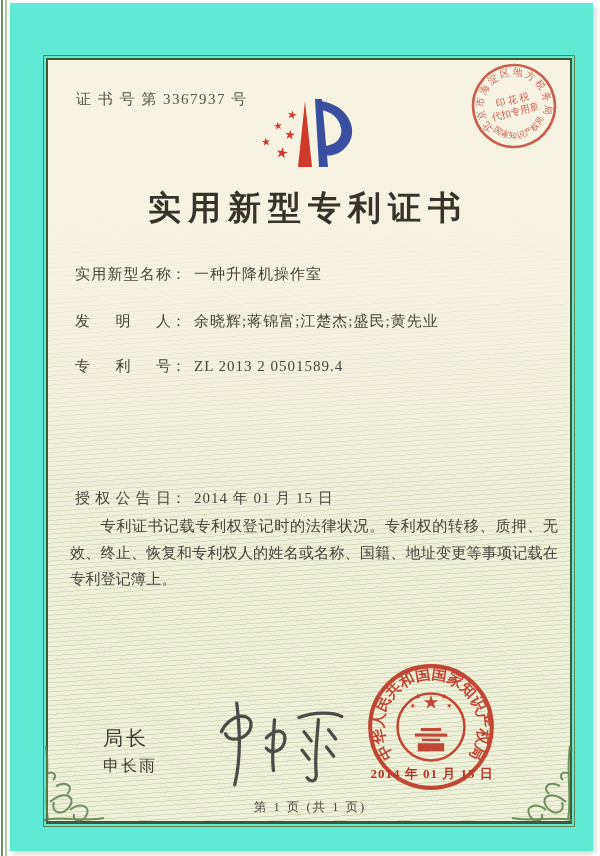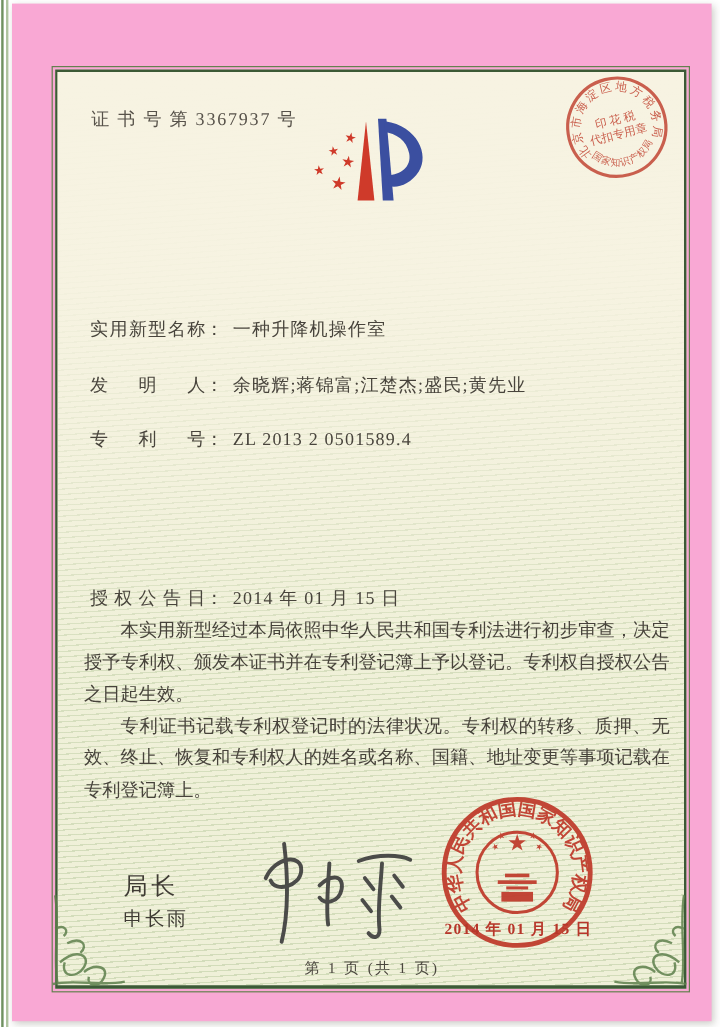--- a/index.html
+++ b/index.html
@@ -5,21 +5,21 @@
   html,body{margin:0;padding:0;}
   body{
     width:600px;height:856px;position:relative;overflow:hidden;
     background:#ffffff;
     font-family:"Liberation Serif","DejaVu Serif",serif;
   }
   .spine-line1{position:absolute;left:1px;top:0;bottom:0;width:2px;background:#6f9160;}
   .spine-line2{position:absolute;left:5px;top:0;bottom:0;width:2px;background:#9cb789;opacity:.8;}
   .paper{
     position:absolute;left:10px;top:3px;right:7px;bottom:5px;
-    background:#f9a8d4;
+    background:#5eead4;
     box-shadow:2px 2px 6px rgba(60,60,40,.25);
   }
   .frame{
     position:absolute;left:33px;top:52px;width:530px;height:770px;
     border:1.5px solid #64804f;
   }
   .frame-inner{
     position:absolute;left:2px;top:2px;right:2px;bottom:2px;
     border:2px solid #3c5a36;border-bottom-width:3.5px;
     background-color:#eff0d8;
@@ -111,36 +111,36 @@
     <text font-size="9.5" fill="#c5503e" letter-spacing="2.2">
       <textPath href="#taxTop" startOffset="50%" text-anchor="middle">北京市海淀区地方税务局</textPath>
     </text>
     <text font-size="8" fill="#c5503e" letter-spacing="0.5">
       <textPath href="#taxBot" startOffset="50%" text-anchor="middle">国家知识产权局</textPath>
     </text>
     <text x="45" y="42" text-anchor="middle" font-size="9.5" fill="#c5503e">印 花 税</text>
     <text x="45" y="54" text-anchor="middle" font-size="9.5" fill="#c5503e">代扣专用章</text>
   </svg>
 
+  <div class="page-title">实用新型专利证书</div>
 
   <div class="field-row" style="top:262px">
     <span class="flabel">实用新型名称</span><span class="fcolon">：</span><span class="fvalue">一种升降机操作室</span>
   </div>
   <div class="field-row" style="top:309px">
     <span class="flabel">发明人</span><span class="fcolon">：</span><span class="fvalue">余晓辉;蒋锦富;江楚杰;盛民;黄先业</span>
   </div>
   <div class="field-row" style="top:354px">
     <span class="flabel">专利号</span><span class="fcolon">：</span><span class="fvalue">ZL 2013 2 0501589.4</span>
   </div>
   <div class="field-row" style="top:486px">
     <span class="flabel">授权公告日</span><span class="fcolon">：</span><span class="fvalue">2014 年 01 月 15 日</span>
   </div>
 
   <div class="body-text">
-    <p>本实用新型经过本局依照中华人民共和国专利法进行初步审查，决定授予专利权、颁发本证书并在专利登记簿上予以登记。专利权自授权公告之日起生效。</p>
     <p>专利证书记载专利权登记时的法律状况。专利权的转移、质押、无效、终止、恢复和专利权人的姓名或名称、国籍、地址变更等事项记载在专利登记簿上。</p>
   </div>
 
   <div class="official-title">局长</div>
   <div class="official-name">申长雨</div>
 
   <svg class="signature-svg" viewBox="0 0 150 100">
     <g fill="none" stroke="#3b3b3b" stroke-width="3.2" stroke-linecap="round" opacity="0.9">
       <path d="M22,38 C30,20 52,18 51,32 C50,45 30,50 26,40"></path>
       <path d="M37,10 C40,34 41,66 35,90"></path>

